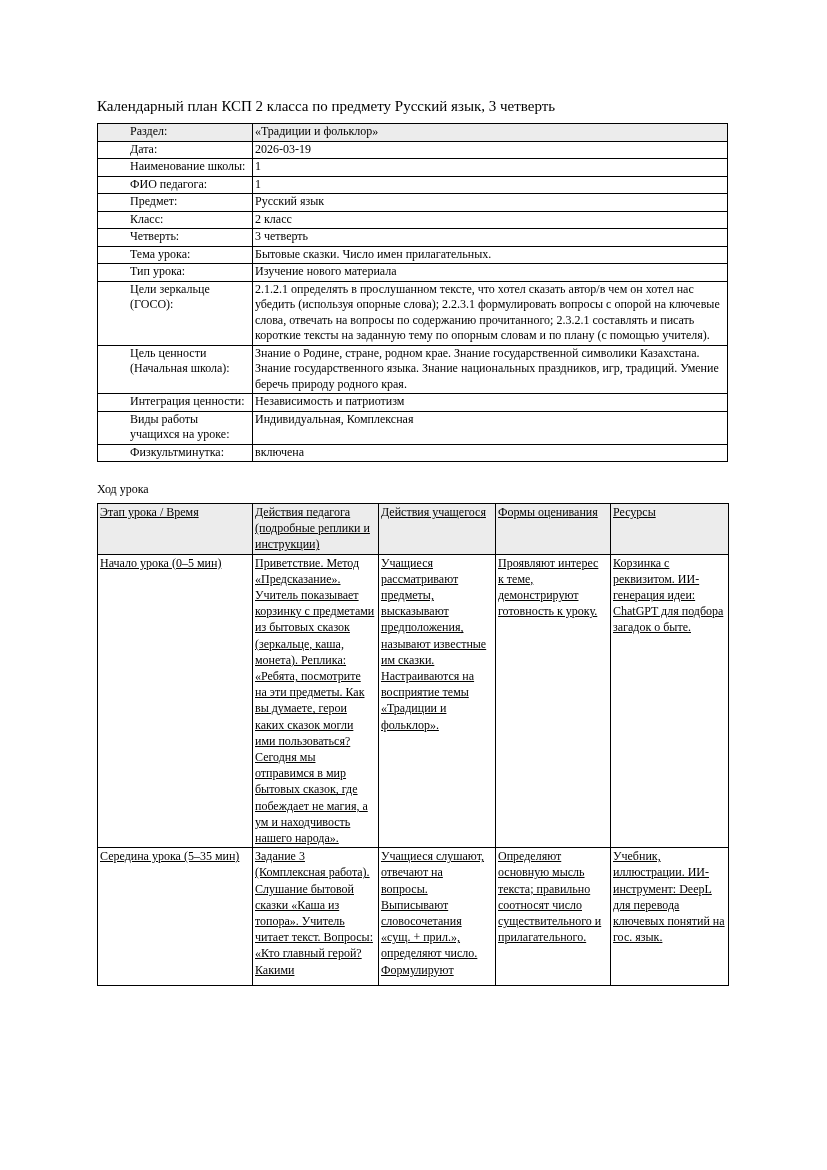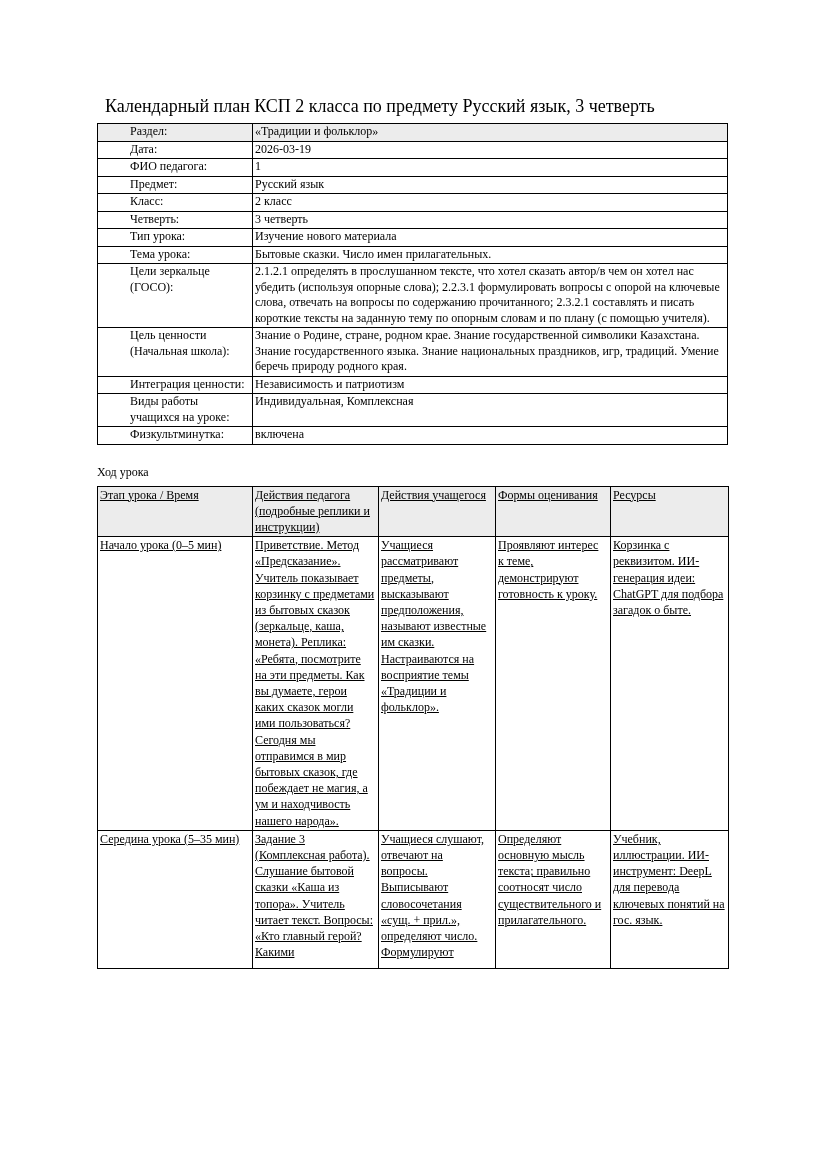--- a/index.html
+++ b/index.html
@@ -10,25 +10,24 @@
     color: #000000;
     overflow: hidden;
     position: relative;
   }
   .content {
     position: absolute;
     left: 97px; top: 99px;
     width: 631px;
   }
   .doc-title {
-    font-size: 18px;
+    font-size: 15px;
     line-height: 15px;
     margin-bottom: 9px;
     white-space: nowrap;
-    margin-left: 8px;
   }
   table {
     border-collapse: collapse;
     width: 631px;
     table-layout: fixed;
   }
   td, th {
     border: 1px solid #000000;
     vertical-align: top;
     text-align: left;
@@ -61,42 +60,46 @@
     <tbody>
       <tr class="row-shaded">
         <td class="lbl">Раздел:</td>
         <td class="val">«Традиции и фольклор»</td>
       </tr>
       <tr>
         <td class="lbl">Дата:</td>
         <td class="val">2026-03-19</td>
       </tr>
       <tr>
+        <td class="lbl">Наименование школы:</td>
+        <td class="val">1</td>
+      </tr>
+      <tr>
         <td class="lbl">ФИО педагога:</td>
         <td class="val">1</td>
       </tr>
       <tr>
         <td class="lbl">Предмет:</td>
         <td class="val">Русский язык</td>
       </tr>
       <tr>
         <td class="lbl">Класс:</td>
         <td class="val">2 класс</td>
       </tr>
       <tr>
         <td class="lbl">Четверть:</td>
         <td class="val">3 четверть</td>
       </tr>
       <tr>
+        <td class="lbl">Тема урока:</td>
+        <td class="val">Бытовые сказки. Число имен прилагательных.</td>
+      </tr>
+      <tr>
         <td class="lbl">Тип урока:</td>
         <td class="val">Изучение нового материала</td>
-      </tr>
-      <tr>
-        <td class="lbl">Тема урока:</td>
-        <td class="val">Бытовые сказки. Число имен прилагательных.</td>
       </tr>
       <tr>
         <td class="lbl">Цели зеркальце (ГОСО):</td>
         <td class="val">2.1.2.1 определять в прослушанном тексте, что хотел сказать автор/в чем он хотел нас убедить (используя опорные слова); 2.2.3.1 формулировать вопросы с опорой на ключевые слова, отвечать на вопросы по содержанию прочитанного; 2.3.2.1 составлять и писать короткие тексты на заданную тему по опорным словам и по плану (с помощью учителя).</td>
       </tr>
       <tr>
         <td class="lbl">Цель ценности (Начальная школа):</td>
         <td class="val">Знание о Родине, стране, родном крае. Знание государственной символики Казахстана. Знание государственного языка. Знание национальных праздников, игр, традиций. Умение беречь природу родного края.</td>
       </tr>
       <tr>

